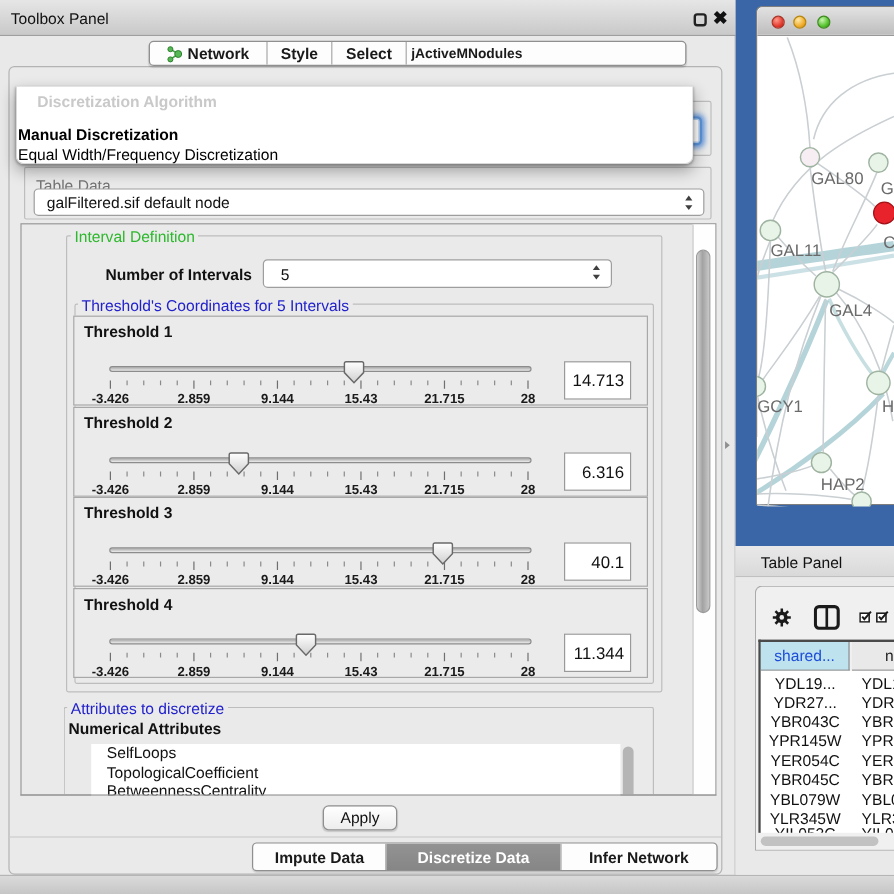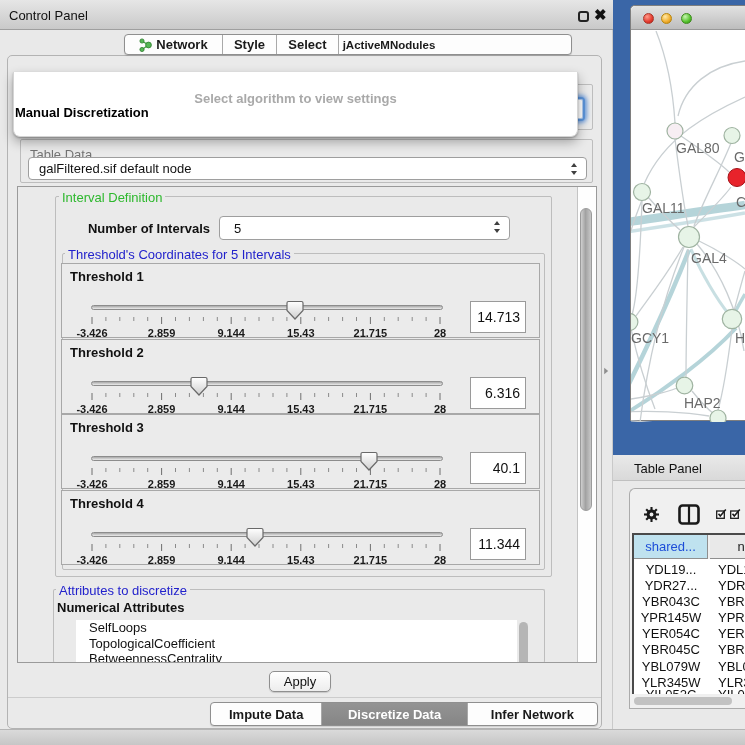--- a/index.html
+++ b/index.html
@@ -56,21 +56,21 @@
 #tpbar { left:613px; top:455px; width:132px; height:26px; background:linear-gradient(#e9e9e9,#d9d9d9); border-bottom:1px solid #c0c0c0; }
 #tpbar span { position:absolute; left:21px; top:6px; font-size:13px; color:#111; }
 #tablearea { left:613px; top:481px; width:132px; height:248px; background:#e9e9e9; }
 #tablepanel { position:absolute; left:629px; top:488px; width:116px; height:221px; background:#f0f0f0; border:1px solid #ababab; border-right:none; border-radius:6px 0 0 0; }
 </style>
 </head>
 <body>
 
 <div id="leftbg" class="abs"></div>
 <div id="hdr" class="abs">
-    <span class="title">Control Panel</span>
+    <span class="title">Toolbox Panel</span>
   </div>
 <div id="floatbtn" class="abs"></div>
 <div id="closebtn" class="abs">✖</div>
 <div id="contentpanel" class="abs"></div>
 <div id="botstrip" class="abs"></div>
 
 <div class="seg abs" style="left:86px; top:34px; width:448px;">
   <div style="width:98px;"><svg width="13" height="16" viewBox="0 0 13 16" style="margin-right:4px;">
         <path d="M3 4 L9.5 8 M3 12.5 L9.5 8" stroke="#44a344" stroke-width="1.3" fill="none"></path>
         <circle cx="3" cy="4" r="2.1" fill="#55b855" stroke="#2e7d2e" stroke-width="0.8"></circle>
@@ -318,22 +318,23 @@
   <div>SelfLoops</div>
   <div>TopologicalCoefficient</div>
   <div>BetweennessCentrality</div>
 </div>
 <div style="position:absolute; left:518.5px; top:622px; width:9px; height:41px; border-radius:5px 5px 0 0; background:#b5b5b5;"></div>
 
 <div class="abs" style="left:17px; top:662px; width:580px; height:1px; background:#9a9a9a;"></div>
 <div class="pushbtn" style="left:269px; top:671px; width:62px; height:21px;">Apply</div>
 
 <div id="popup" class="abs">
-  <div class="hint">Select algorithm to view settings</div>
+  <div class="ghost">Discretization Algorithm</div>
   <div class="it1">Manual Discretization</div>
+  <div class="it2">Equal Width/Frequency Discretization</div>
 </div>
 
 <svg class="abs" style="left:603px; top:367px;" width="6" height="8" viewBox="0 0 6 8">
     <path d="M1.2 0.8 L5.2 4 L1.2 7.2 Z" fill="#8f8f8f"></path>
   </svg>
 
 <div id="bluearea" class="abs"></div>
 <div id="netwin">
   <div id="nettitle"></div>
   <div class="tl" style="left:12px; background:radial-gradient(circle at 35% 30%, #ff9a8a, #e33a2e 60%, #b01d12); border:1px solid #a8362b;"></div>

